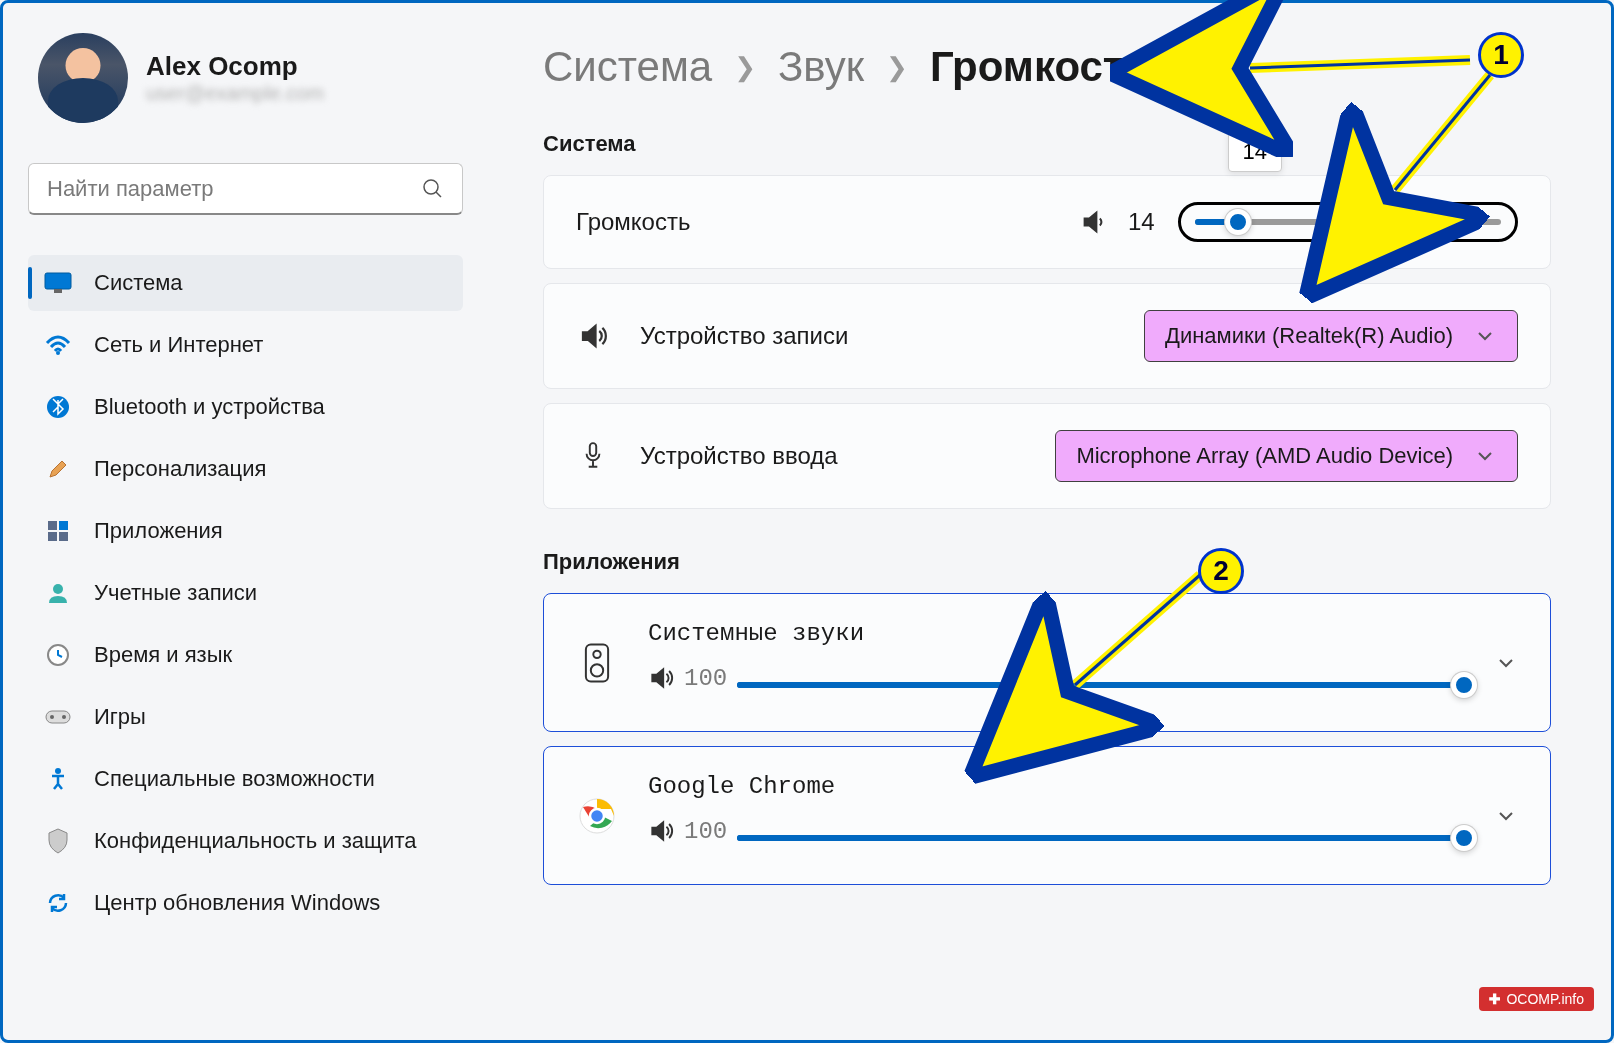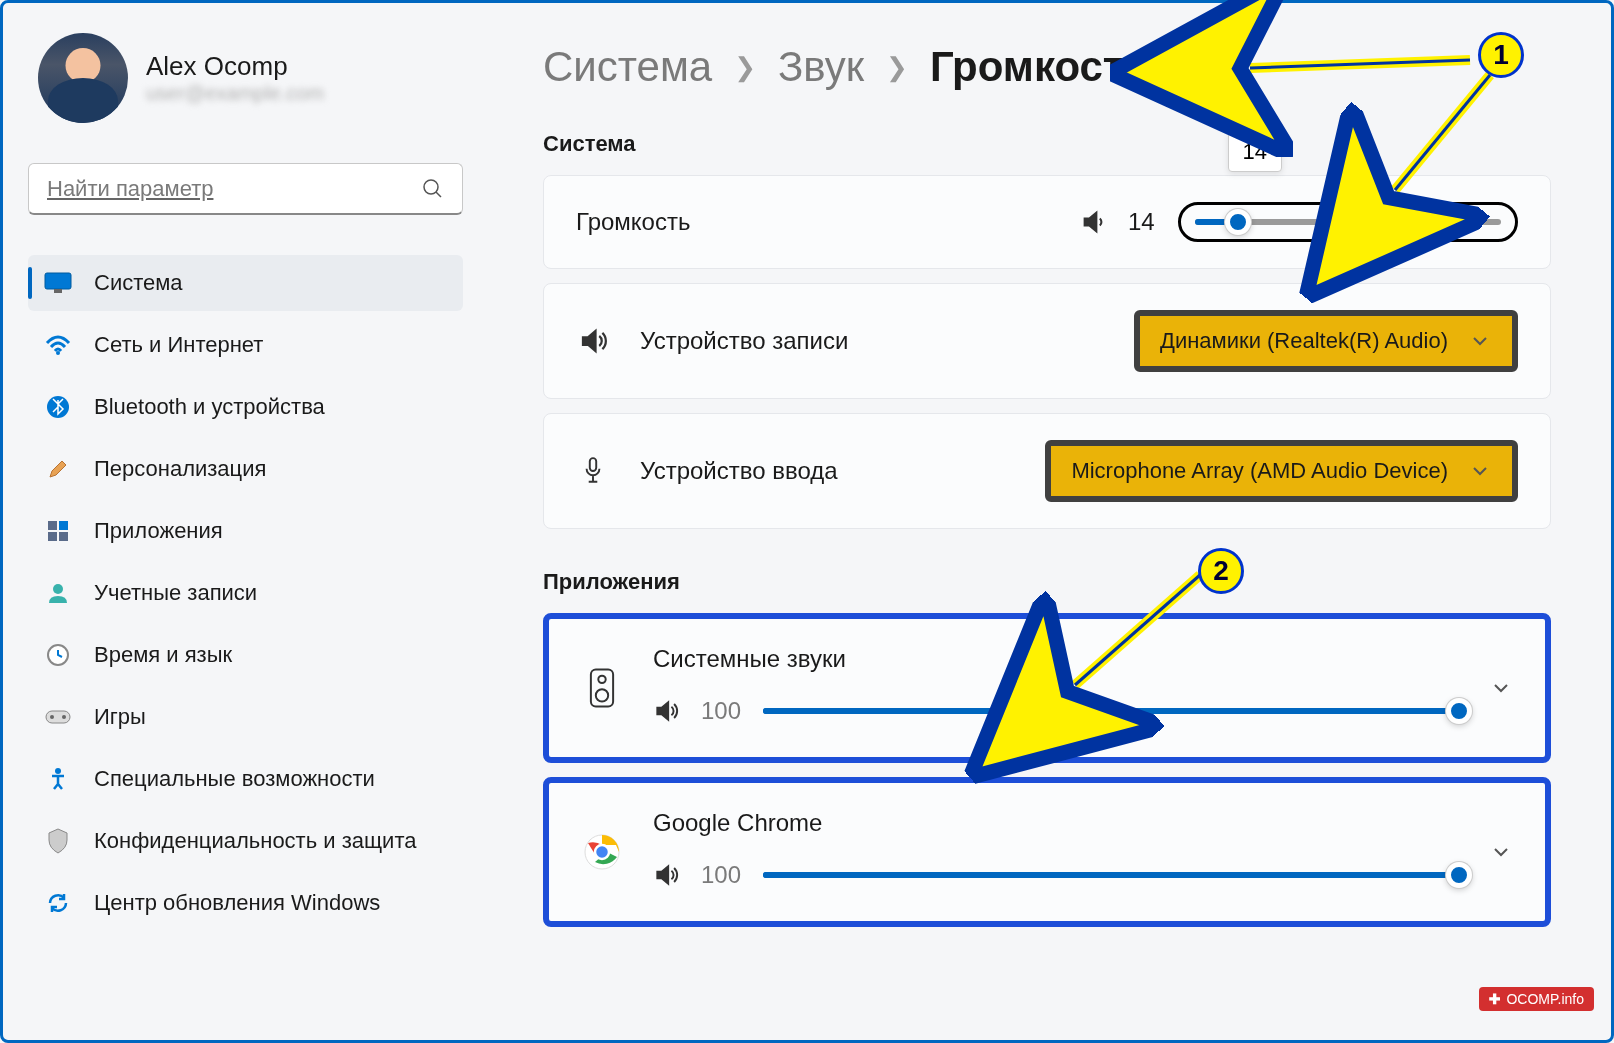--- a/index.html
+++ b/index.html
@@ -27,29 +27,29 @@
   position: relative; overflow: hidden;
 }
 .avatar::before {
   content: ""; position: absolute; top: 15px; left: 50%; transform: translateX(-50%);
   width: 35px; height: 35px; background: #f4c2a0; border-radius: 50%;
 }
 .avatar::after {
   content: ""; position: absolute; bottom: 0; left: 50%; transform: translateX(-50%);
   width: 70px; height: 45px; background: #1e3a5f; border-radius: 50% 50% 0 0;
 }
-.user-text .name { font-size: 26px; font-weight: 400; color: #1a1a1a; }
+.user-text .name { font-size: 26px; font-weight: 700; color: #1a1a1a; }
 .user-text .sub { font-size: 20px; color: #b0b0b0; filter: blur(3px); }
 .search-wrap {
   position: relative; margin-bottom: 40px;
 }
 .search {
   width: 100%; height: 52px; border: 1px solid #c8c8c8; border-bottom: 2px solid #888;
   border-radius: 6px; padding: 0 50px 0 18px; font-size: 22px;
-  background: #fff; color: #666; text-decoration: underline;
+  background: #fff; color: #666;
 }
 .search::placeholder { color: #7a7a7a; }
 .search-icon {
   position: absolute; right: 18px; top: 50%; transform: translateY(-50%);
   width: 24px; height: 24px; stroke: #555; fill: none; stroke-width: 1.5;
 }
 .nav { list-style: none; }
 .nav-item {
   display: flex; align-items: center; gap: 22px;
   padding: 14px 16px; border-radius: 6px; margin-bottom: 6px;
@@ -75,22 +75,22 @@
 .breadcrumb .bc-current { color: #1a1a1a; font-weight: 600; }
 .section-title { font-size: 22px; font-weight: 600; color: #1a1a1a; margin-bottom: 18px; }
 .card {
   background: #fbfcfd; border: 1px solid #e5e7eb; border-radius: 8px;
   padding: 26px 32px; margin-bottom: 14px;
   display: flex; align-items: center;
 }
 .card-label { font-size: 24px; color: #1a1a1a; flex: 1; }
 .card-icon { width: 34px; height: 34px; margin-right: 30px; display:flex; align-items:center; justify-content:center; }
 .dropdown {
-  border: 6px solid #404040; border-radius: 6px; padding: 12px 20px;
-  background: #eab308; font-size: 22px; color: #1a1a1a;
+  border: 1px solid #404040; border-radius: 6px; padding: 12px 20px;
+  background: #f0abfc; font-size: 22px; color: #1a1a1a;
   display: flex; align-items: center; gap: 20px; cursor: pointer;
 }
 .vol-card { position: relative; }
 .vol-row { display: flex; align-items: center; gap: 20px; }
 .vol-val { font-size: 24px; color: #1a1a1a; min-width: 30px; }
 .vol-tooltip {
   position: absolute; top: -44px; right: 268px;
   background: #fff; border: 1px solid #ccc; border-radius: 4px;
   padding: 6px 14px; font-size: 22px;
   box-shadow: 0 2px 6px rgba(0,0,0,.1);
@@ -102,28 +102,28 @@
 .slider-wrap.noborder { border: none; padding: 0; width: 100%; }
 .slider-track { position: relative; width: 100%; height: 6px; background: #9a9a9a; border-radius: 3px; }
 .slider-fill { position: absolute; left: 0; top: 0; height: 100%; background: #0067c0; border-radius: 3px; }
 .slider-thumb {
   position: absolute; top: 50%; transform: translate(-50%,-50%);
   width: 26px; height: 26px; background: #0067c0; border: 5px solid #fff;
   border-radius: 50%; box-shadow: 0 0 0 1px #ccc, 0 2px 6px rgba(0,0,0,.2);
 }
 .apps-section { margin-top: 40px; }
 .app-card {
-  background: #fbfcfd; border: 6px solid #1d4ed8; border-radius: 8px;
+  background: #fbfcfd; border: 1px solid #1d4ed8; border-radius: 8px;
   padding: 26px 32px; margin-bottom: 14px;
-  display: flex; align-items: center; gap: 30px;
+  display: flex; align-items: center; gap: 30px; font-family: Liberation Mono, monospace;
 }
 .app-icon { width: 42px; display:flex; justify-content:center; align-items:center; }
 .app-body { flex: 1; }
 .app-name { font-size: 24px; color: #1a1a1a; margin-bottom: 18px; }
-.app-vol-row { display: flex; align-items: center; gap: 22px; }
+.app-vol-row { display: flex; align-items: flex-start; gap: 10px; }
 .app-slider { flex: 1; }
 .expand-icon { width: 24px; height: 24px; stroke: #555; fill: none; stroke-width: 2; }
 
 
 .annot { position: absolute; pointer-events: none; }
 .badge-num {
   width: 46px; height: 46px; border-radius: 50%;
   background: #fff200; border: 3px solid #0033cc;
   display: flex; align-items: center; justify-content: center;
   font-size: 28px; font-weight: 700; color: #003;

